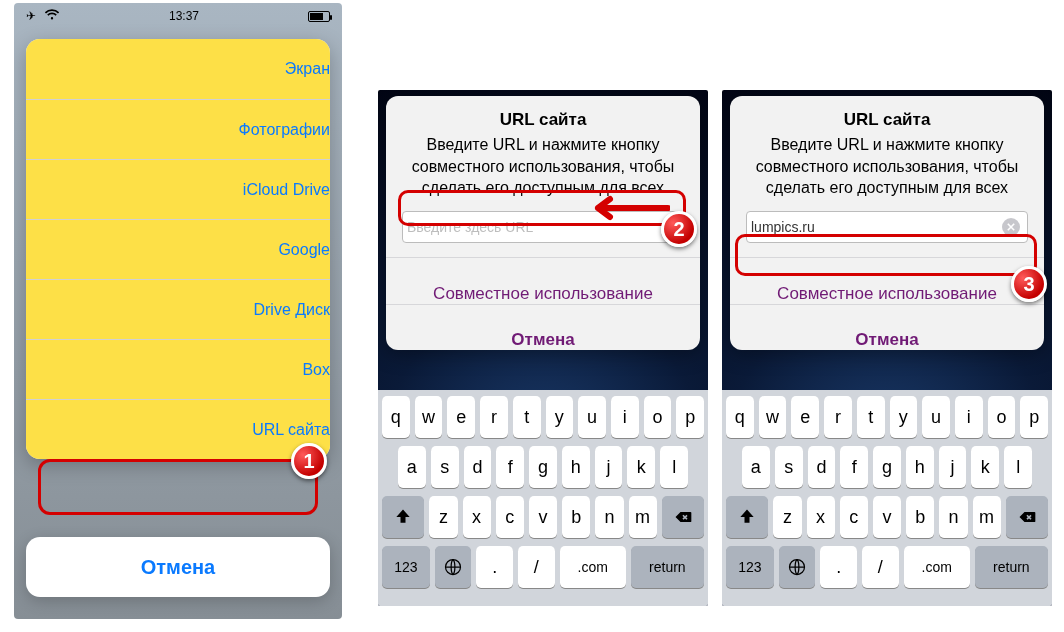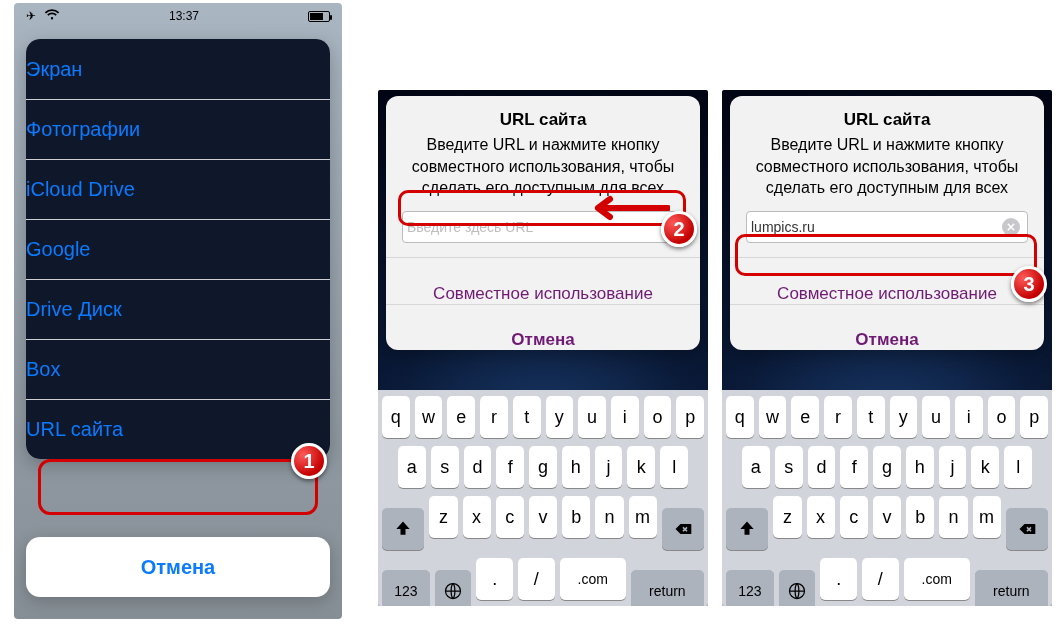--- a/index.html
+++ b/index.html
@@ -38,24 +38,24 @@
   .statusbar .battery::after{content:"";position:absolute;right:-3px;top:3px;width:2px;height:5px;background:#000;border-radius:1px;}
   .statusbar .battery .fill{position:absolute;left:1px;top:1px;bottom:1px;width:65%;background:#000;}
   .sheet {
     position:absolute; left:12px; right:12px; top:36px;
     border-radius:14px; overflow:hidden;
     background: rgba(248,248,248,0.96);
     box-shadow: 0 6px 20px rgba(0,0,0,.25);
   }
   .sheet-item {
     height: 60px;
-    display:flex; align-items:center; justify-content:flex-start;
-    font-size:20px; color:#0a7aff;
+    display:flex; align-items:center; justify-content:flex-end;
+    font-size:16px; color:#0a7aff;
     border-top:1px solid #d0d0d4;
-    background:#0f172a;
+    background:#fde047;
   }
   .sheet-item:first-child { border-top:none; }
   .cancel-btn {
     position:absolute;
     left:12px; right:12px; bottom:22px;
     height:60px;
     background:#fff;
     border-radius:14px;
     display:flex;align-items:center;justify-content:center;
     font-size:20px; color:#0a7aff; font-weight:600;
@@ -127,21 +127,21 @@
     font-size:18px;
   }
   .krow{display:flex;gap:5px;justify-content:center;}
   .key{
     flex:1;
     background:#fff;border-radius:5px;
     display:flex;align-items:center;justify-content:center;
     height:42px; color:#000;
     box-shadow:0 1px 0 #888;
   }
-  .key.dark{background:#acb3bd;margin-top:12px;}
+  .key.dark{background:#acb3bd;}
   .key.wide15{flex:1.5}
   .key.small{font-size:14px;}
   .key svg{width:20px;height:20px;}
   .krow.offset{padding:0 16px;}
   
   .badge{
     position:absolute; width:36px;height:36px;border-radius:50%;
     background:radial-gradient(circle at 30% 30%, #ff5a5a, #c40000 70%);
     border:3px solid #fff; box-shadow:0 2px 4px rgba(0,0,0,.5);
     color:#fff;font-weight:700;font-size:20px;

